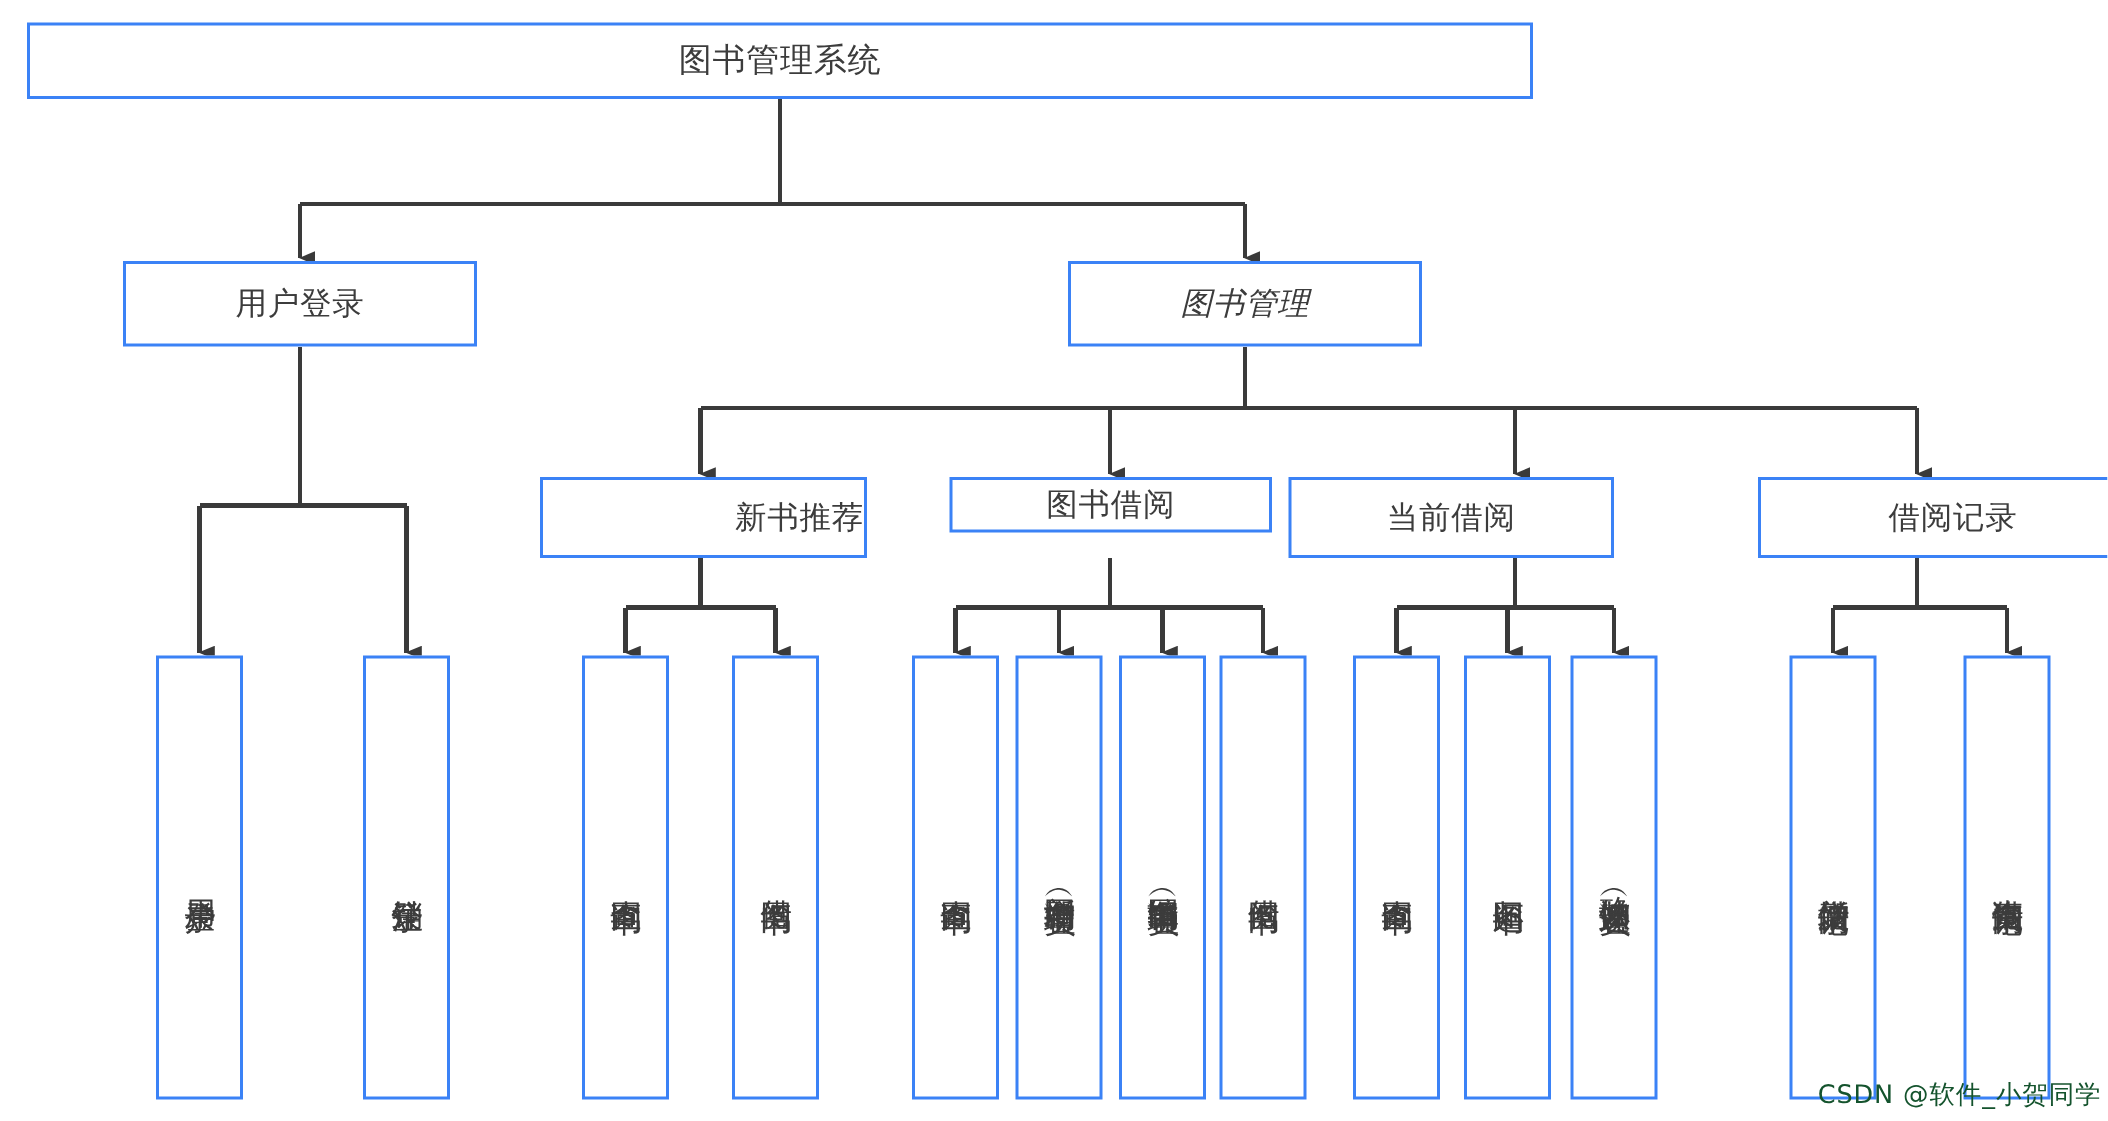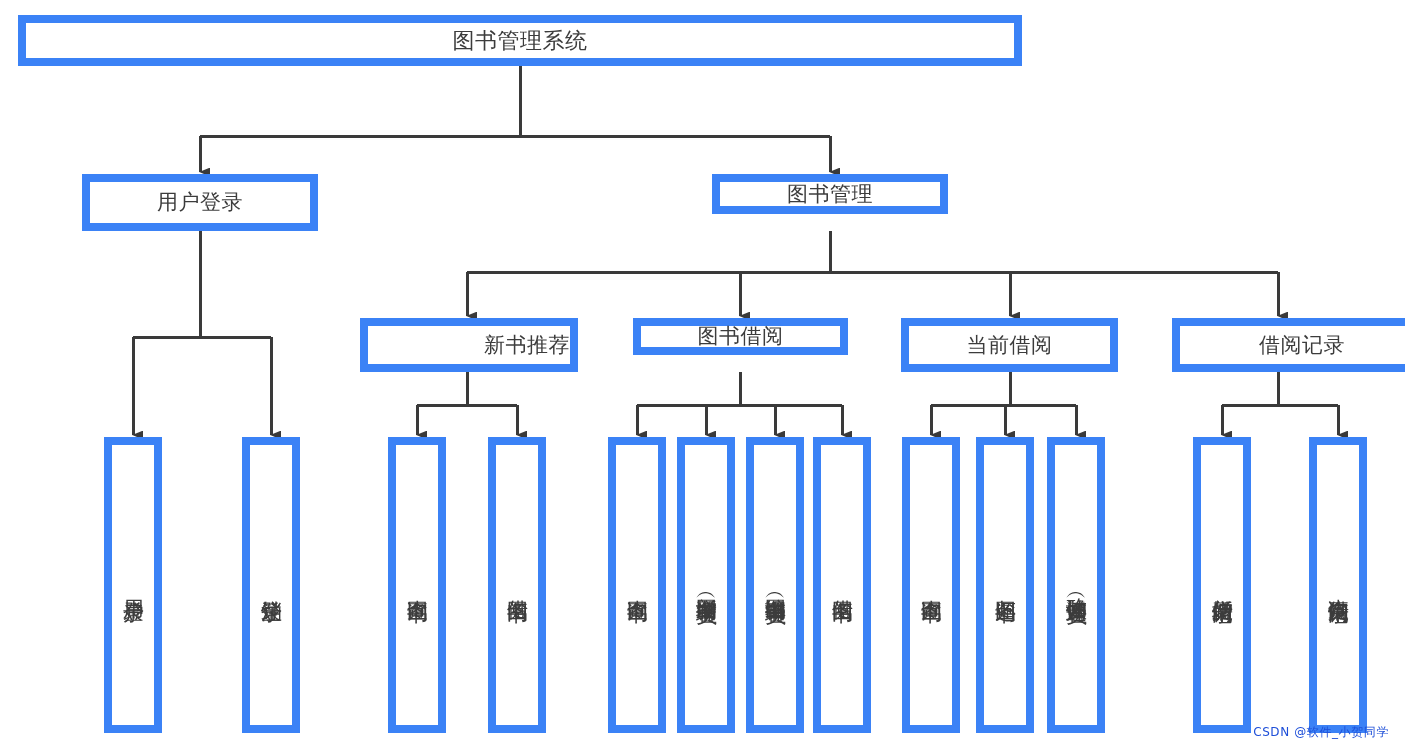--- a/index.html
+++ b/index.html
@@ -21,21 +21,21 @@
   #edge-layer {
     position: absolute;
     left: 0;
     top: 0;
     width: 1405px;
     height: 747px;
   }
   .node {
     position: absolute;
     box-sizing: border-box;
-    border: 8px solid #3b82f6;
+    border: 2px solid #3b82f6;
     background: #ffffff;
     display: flex;
     align-items: center;
     justify-content: center;
     color: #3c3c3c;
     z-index: 2;
   }
   .node-label {
     display: block;
     text-align: center;
@@ -58,24 +58,24 @@
     writing-mode: vertical-rl;
     text-orientation: upright;
     font-size: 21px;
     line-height: 1.28;
     letter-spacing: 1px;
     max-height: 272px;
     white-space: normal;
   }
   #watermark {
     position: absolute;
-    right: 16px;
+    right: 4px;
     bottom: 6px;
-    font-size: 12px;
-    color: #1d4ed8;
+    font-size: 17px;
+    color: #14532d;
     letter-spacing: 0.6px;
     z-index: 5;
     white-space: nowrap;
     pointer-events: none;
   }
 </style>
 </head>
 <body>
 
 <div id="diagram-root">
@@ -130,31 +130,31 @@
     </g>
   </svg>
 
   <div class="node root horizontal" style="left:18px; top:15px; width:1004px; height:51px;">
     <span class="node-label">图书管理系统</span>
   </div>
 
   <div class="node horizontal" style="left:82px; top:174px; width:236px; height:57px;">
     <span class="node-label">用户登录</span>
   </div>
-  <div class="node horizontal" style="left:712px; top:174px; width:236px; height:40px;">
+  <div class="node horizontal" style="left:712px; top:174px; width:236px; height:57px;font-style:italic;">
     <span class="node-label">图书管理</span>
   </div>
 
   <div class="node horizontal" style="left:360px; top:318px; width:218px; height:54px;justify-content:flex-end;">
     <span class="node-label">新书推荐</span>
   </div>
   <div class="node horizontal" style="left:633px; top:318px; width:215px; height:37px;">
     <span class="node-label">图书借阅</span>
   </div>
-  <div class="node horizontal" style="left:901px; top:318px; width:217px; height:54px;">
+  <div class="node horizontal" style="left:859px; top:318px; width:217px; height:54px;">
     <span class="node-label">当前借阅</span>
   </div>
   <div class="node horizontal" style="left:1172px; top:318px; width:260px; height:54px;">
     <span class="node-label">借阅记录</span>
   </div>
 
   <div class="node vertical" style="left:104px; top:437px; width:58px; height:296px;">
     <span class="node-label">用户登录</span>
   </div>
   <div class="node vertical" style="left:242px; top:437px; width:58px; height:296px;">

